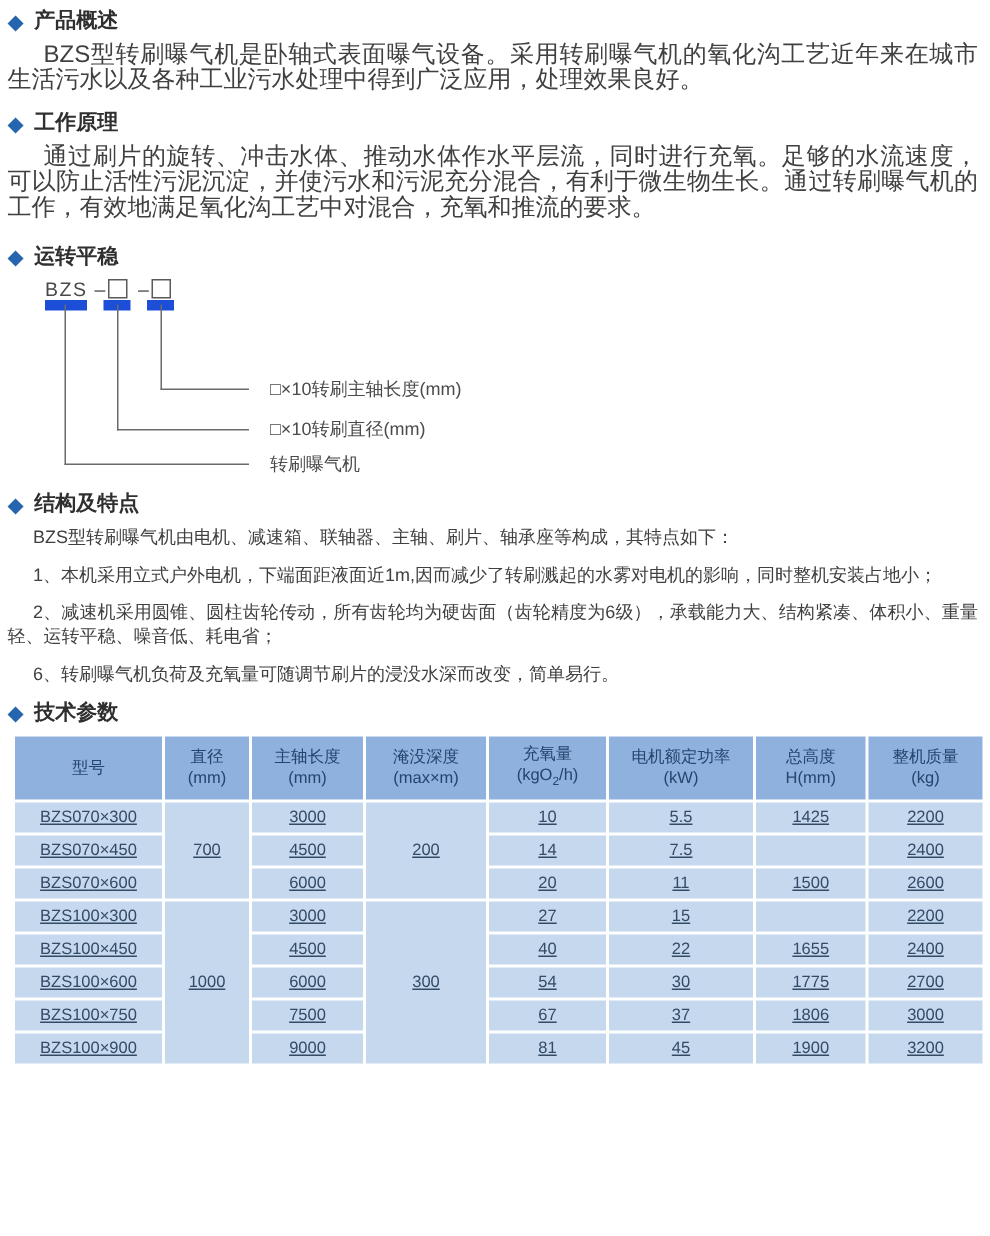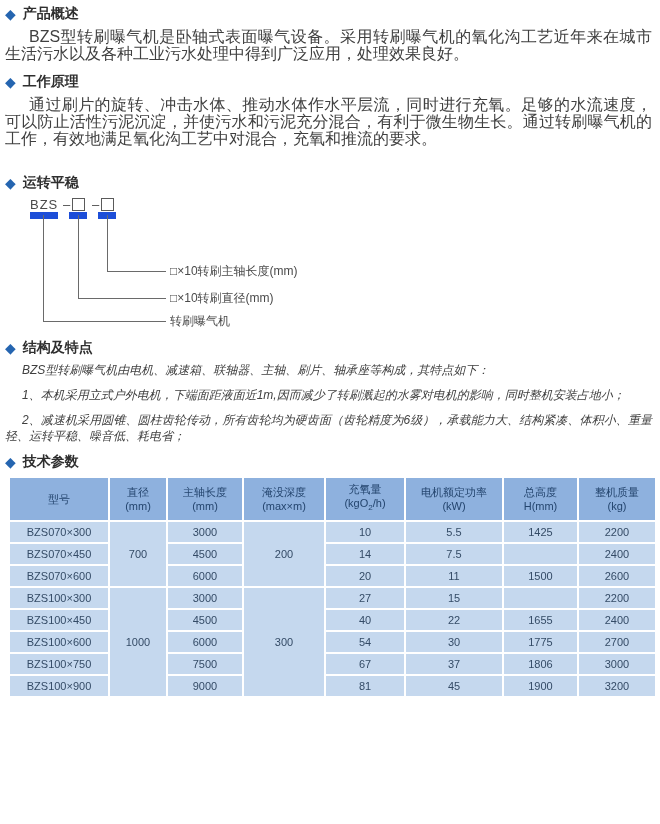--- a/index.html
+++ b/index.html
@@ -18,23 +18,23 @@
   }
   .diamond { color:#2565b0; font-size:14px; line-height:14px; }
 
   
   .body-p {
     font-size:16px; line-height:17px; color:#404040;
     text-indent:24px; margin:0 0 11px 0; text-align:justify;
   }
   .feat {
     font-size:12px; line-height:16px; color:#404040;
-    text-indent:17px; margin:0 0 9px 0; text-align:justify;font-style:italic;
-  }
-  #principle-p { margin-bottom:27px; }
+    text-indent:17px; margin:0 0 9px 0; text-align:justify;
+  }
+  #principle-p { margin-bottom:15px; }
 
   
   .diagram {
     position:relative; height:140px; margin:4px 0 2px 0;
     font-size:12px; color:#4a4a4a;
   }
   .f-part {
     position:absolute; top:0; height:15px;
     border-bottom:7px solid #1d4ed8; text-align:center;
     font-size:13px; color:#4a4a4a; letter-spacing:1px;
@@ -43,40 +43,40 @@
   .f-box {
     display:inline-block; width:11px; height:11px;
     border:1px solid #5a5a5a; background:#fff; vertical-align:top; margin-top:1px;
   }
   .l-line {
     position:absolute; border-left:1px solid #6a6a6a; border-bottom:1px solid #6a6a6a;
   }
   #line-machine  { left:38px;  top:18px; width:122px; height:106px; }
   #line-diameter { left:73px;  top:18px; width:87px;  height:83px;  }
   #line-shaft    { left:102px; top:18px; width:58px;  height:56px;  }
-  .d-label { position:absolute; left:165px; height:14px; line-height:14px; white-space:nowrap; }
+  .d-label { position:absolute; left:175px; height:14px; line-height:14px; white-space:nowrap; }
   #lbl-shaft    { top:67px; }
   #lbl-diameter { top:94px; }
   #lbl-machine  { top:117px; }
 
   
   .spec-table {
     border-collapse:collapse; table-layout:fixed;
     width:647px; margin:1px 0 0 3px;
     font-size:11px;
   }
   .spec-table th {
     background:#8eb1de; color:#24456e; font-weight:normal;
     border:2px solid #ffffff; padding:2px 1px; height:38px;
     text-align:center; vertical-align:middle; line-height:14px;
   }
   .spec-table td {
     background:#c5d8ee; color:#344b66;
     border:2px solid #ffffff; padding:0 1px; height:20px;
-    text-align:center; vertical-align:middle;
+    text-align:center; vertical-align:middle;text-decoration:underline;
   }
   .h-unit sub { font-size:8px; }
 </style>
 </head>
 <body>
 
 <div class="page">
 
   <section>
     <h2 class="sec-h">
@@ -117,20 +117,21 @@
   </section>
 
   <section>
     <h2 class="sec-h">
       <span class="diamond">◆</span>
       <span>结构及特点</span>
     </h2>
     <p class="feat">BZS型转刷曝气机由电机、减速箱、联轴器、主轴、刷片、轴承座等构成，其特点如下：</p>
     <p class="feat">1、本机采用立式户外电机，下端面距液面近1m,因而减少了转刷溅起的水雾对电机的影响，同时整机安装占地小；</p>
     <p class="feat">2、减速机采用圆锥、圆柱齿轮传动，所有齿轮均为硬齿面（齿轮精度为6级），承载能力大、结构紧凑、体积小、重量轻、运转平稳、噪音低、耗电省；</p>
+    <p class="feat">6、转刷曝气机负荷及充氧量可随调节刷片的浸没水深而改变，简单易行。</p>
   </section>
 
   <section>
     <h2 class="sec-h">
       <span class="diamond">◆</span>
       <span>技术参数</span>
     </h2>
 
     <table class="spec-table">
       <colgroup>

